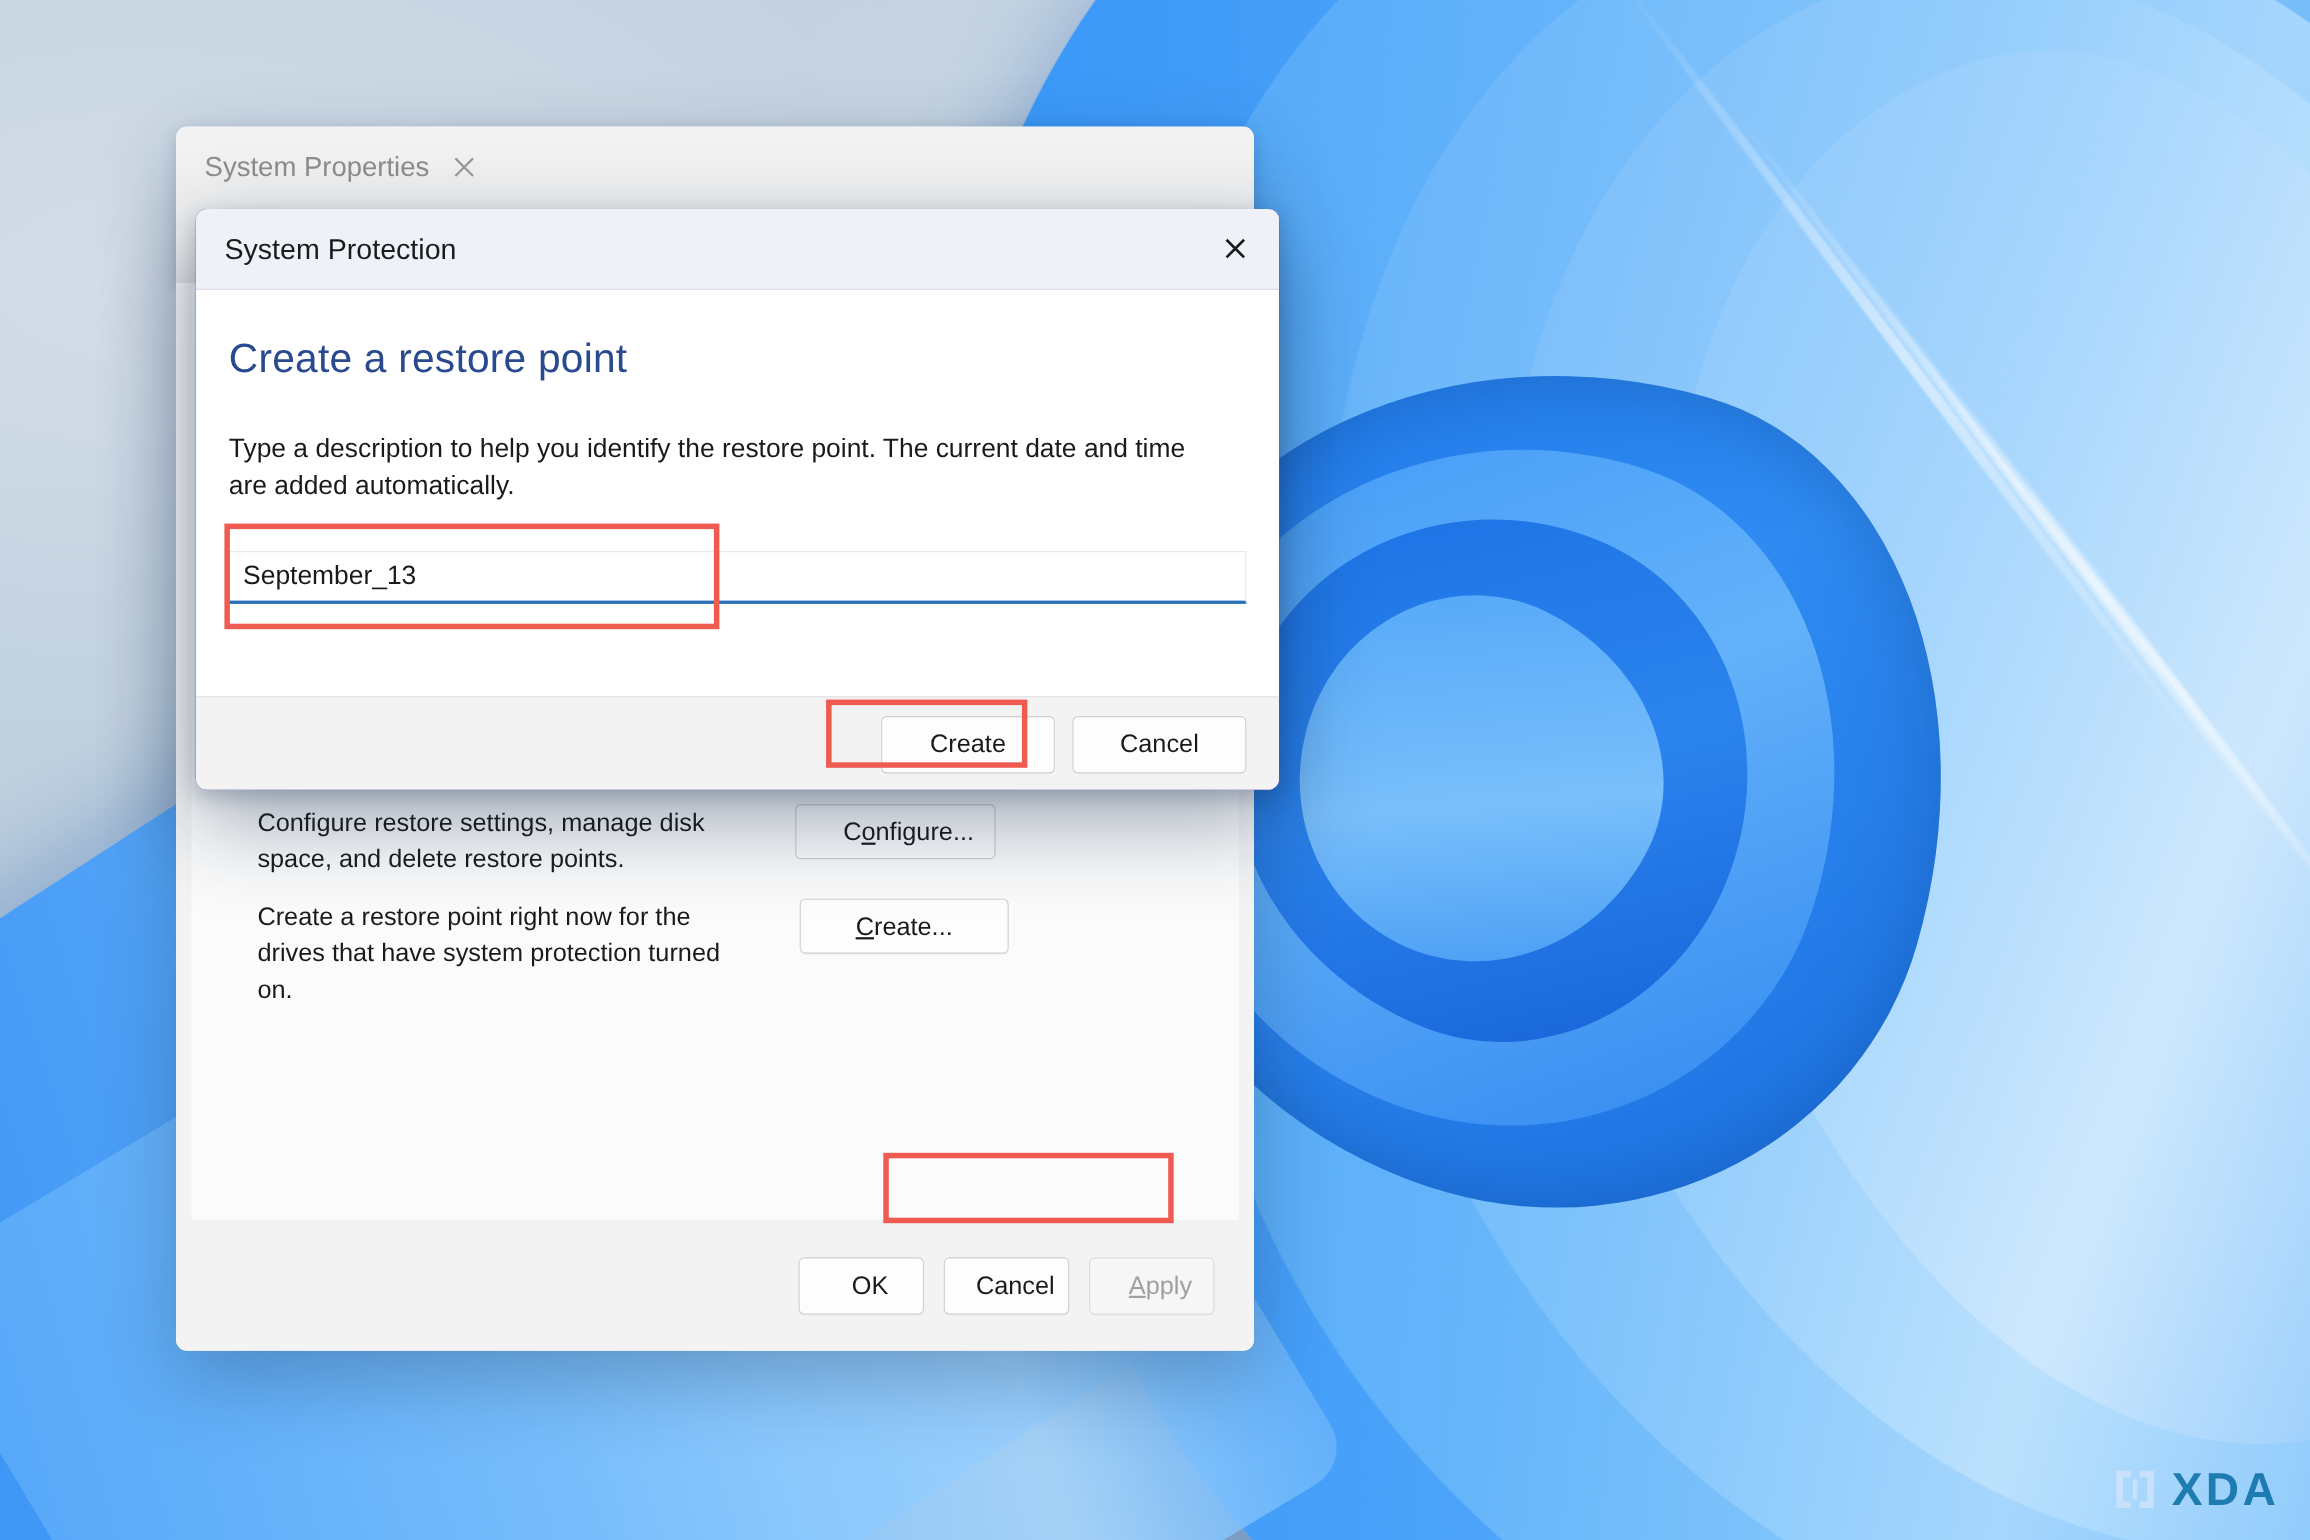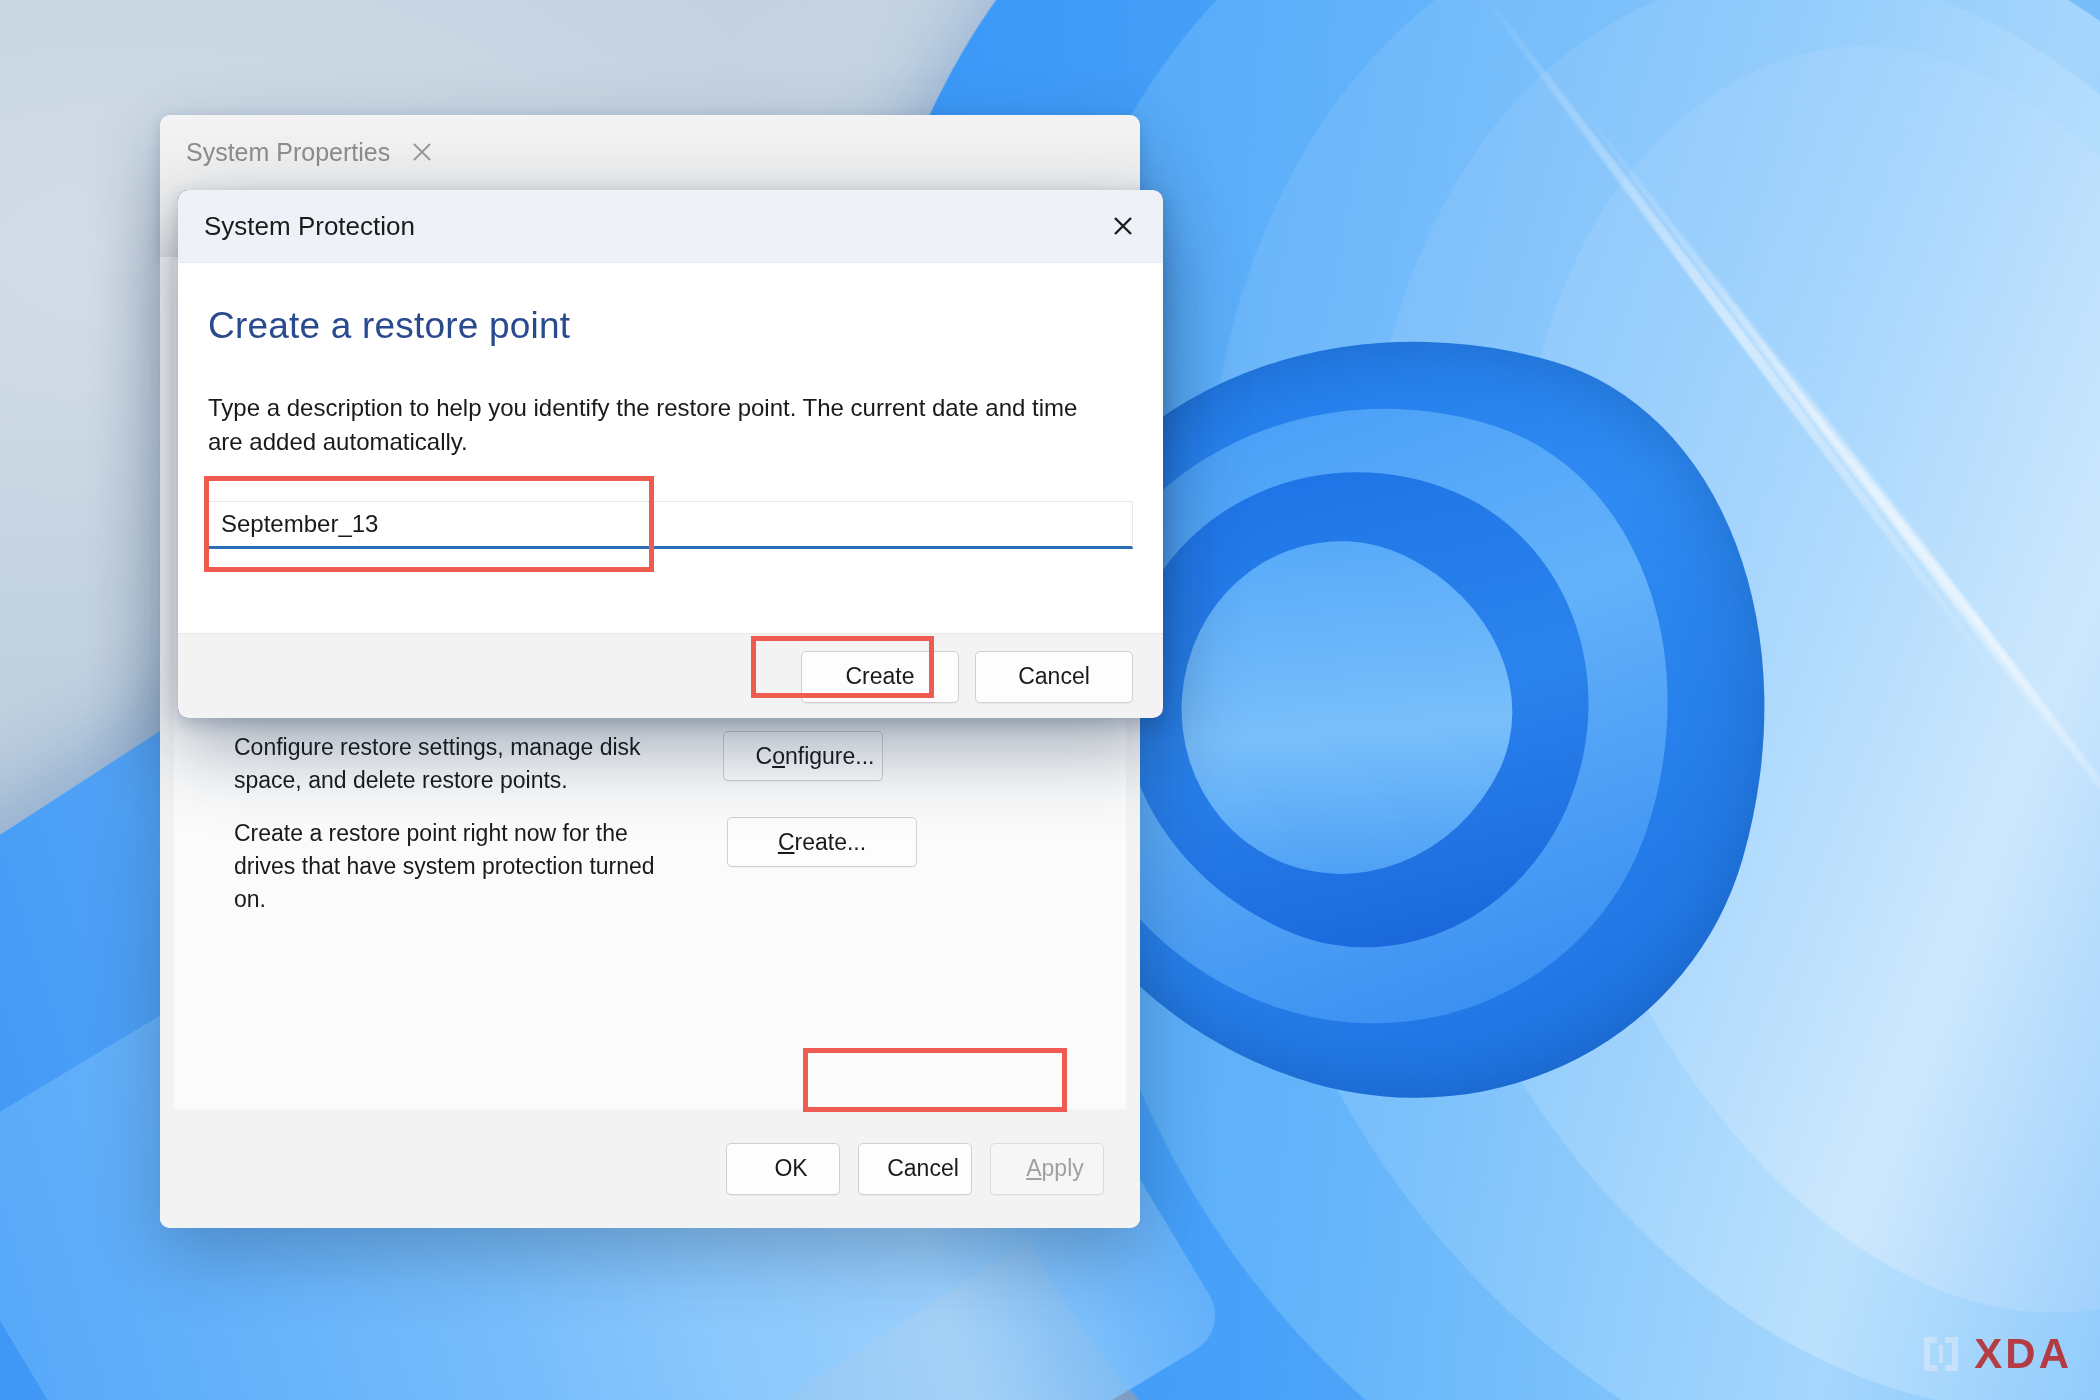--- a/index.html
+++ b/index.html
@@ -153,21 +153,21 @@
     opacity: .82;
   }
   #xda-watermark .xda-mark {
     width: 42px; height: 42px;
     position: relative;
   }
   #xda-watermark .xda-text {
     font-size: 42px;
     letter-spacing: 3px;
     font-weight: 700;
-    color: #b91c1c;
+    color: #0369a1;
     font-family: "Liberation Sans", sans-serif;
   }
 
   
   #sysprops-window {
     position: absolute;
     left: 160px;
     top: 115px;
     width: 980px;
     height: 142px;
@@ -496,21 +496,21 @@
             <div class="drive-label">Local Disk (C:) (System)</div>
           </div>
           <div class="cell2">
             <div class="drive-prot">On</div>
           </div>
         </div>
       </div>
 
       <div class="info-row" style="left:60px; top:474px; width:782px;">
         <div class="info-text">Configure restore settings, manage disk space, and delete restore points.</div>
-        <div class="dlg-btn" style="width:160px; margin-left:55px;padding-left:24px;">
+        <div class="dlg-btn" style="width:182px; margin-left:55px;padding-left:24px;">
           <span>C<u>o</u>nfigure...</span>
         </div>
       </div>
 
       <div class="info-row" style="left:60px; top:560px; width:782px;">
         <div class="info-text">Create a restore point right now for the drives that have system protection turned on.</div>
         <div class="dlg-btn" style="width:190px; margin-left:59px;">
           <span><u>C</u>reate...</span>
         </div>
       </div>

